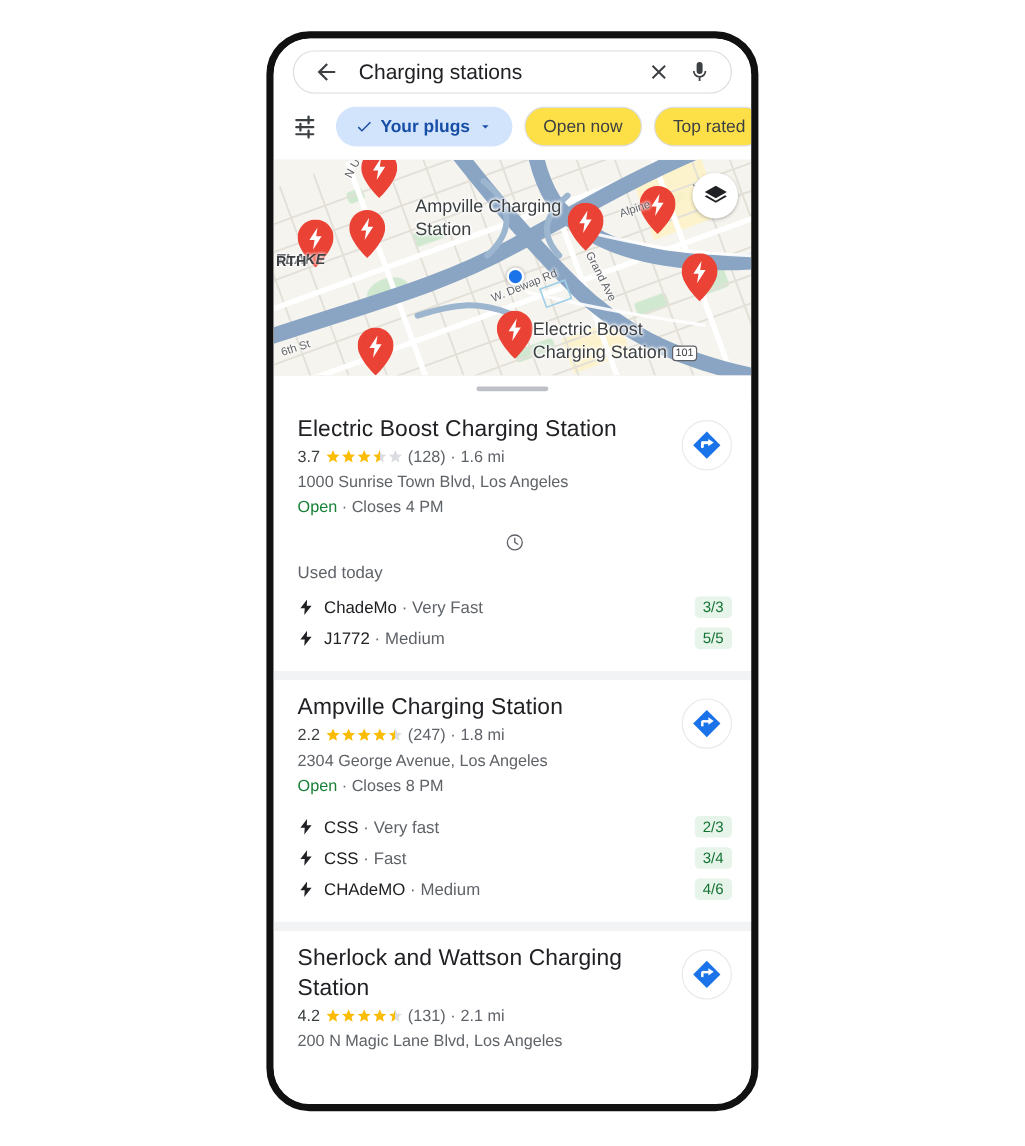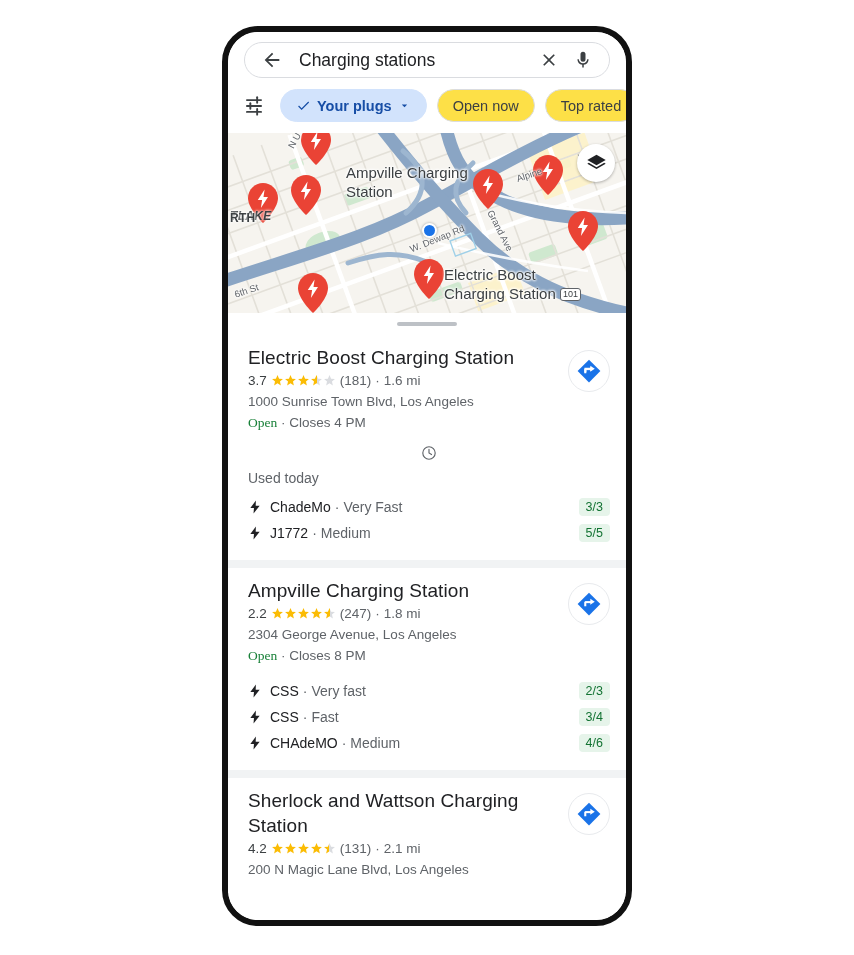--- a/index.html
+++ b/index.html
@@ -182,21 +182,21 @@
   }
   .rating-row {
     display: flex; align-items: center; gap: 4px;
     font-size: 13.5px; color: #5f6368; margin-top: 3px;
   }
   .rating-val { color: #3c4043; }
   .stars { display: inline-flex; align-items: center; gap: 0px; }
   .star { width: 13px; height: 13px; display: block; }
   .addr { font-size: 13.5px; color: #5f6368; margin-top: 5px; line-height: 18px; }
   .hours { font-size: 13.5px; margin-top: 4px; color: #5f6368; }
-  .open { color: #188038; font-family: Liberation Serif, serif; }
+  .open { color: #188038; }
   .dir-btn {
     width: 42px; height: 42px;
     border: 1px solid #e8eaed;
     border-radius: 50%;
     display: flex; align-items: center; justify-content: center;
     flex: none;
     margin-top: 5px;
   }
   .used-row { display: flex; gap: 9px; margin-top: 14px; font-size: 14px; color: #5f6368; flex-direction: column; }
   .plugs { margin-top: 8px; }
@@ -431,21 +431,21 @@
                         <stop offset="50%" stop-color="#fbbc04"></stop>
                         <stop offset="50%" stop-color="#dadce0"></stop>
                       </linearGradient>
                     </defs>
                     <path d="M12 17.3 18.2 21l-1.6-7 5.4-4.7-7.1-.6L12 2 9.1 8.7l-7.1.6 5.4 4.7-1.6 7z" fill="url(#h1)"></path>
                   </svg>
                 <svg class="star" viewBox="0 0 24 24">
                     <path d="M12 17.3 18.2 21l-1.6-7 5.4-4.7-7.1-.6L12 2 9.1 8.7l-7.1.6 5.4 4.7-1.6 7z" fill="#dadce0"></path>
                   </svg>
               </span>
-              <span>(181)</span>
+              <span>(128)</span>
               <span>·</span>
               <span>1.6 mi</span>
             </div>
             <div class="addr">1000 Sunrise Town Blvd, Los Angeles</div>
             <div class="hours">
               <span class="open">Open</span>
               <span> · </span>
               <span>Closes 4 PM</span>
             </div>
           </div>

